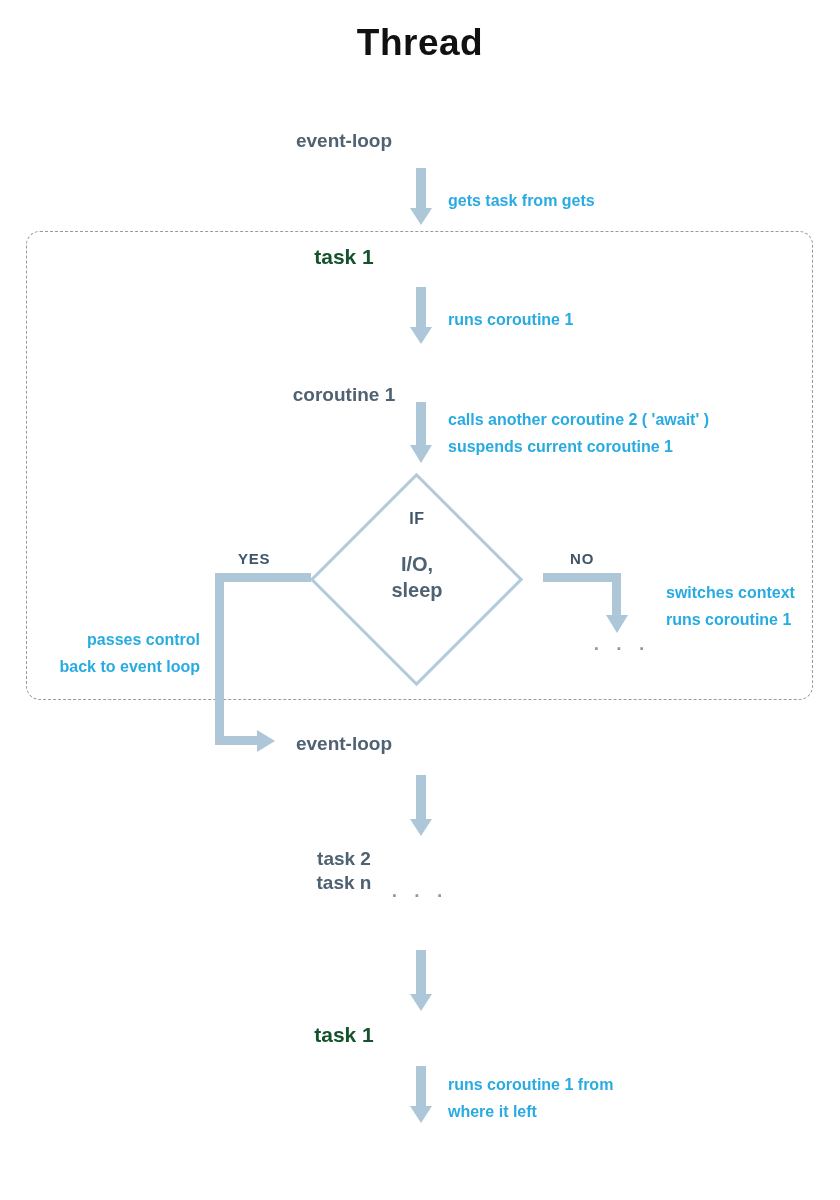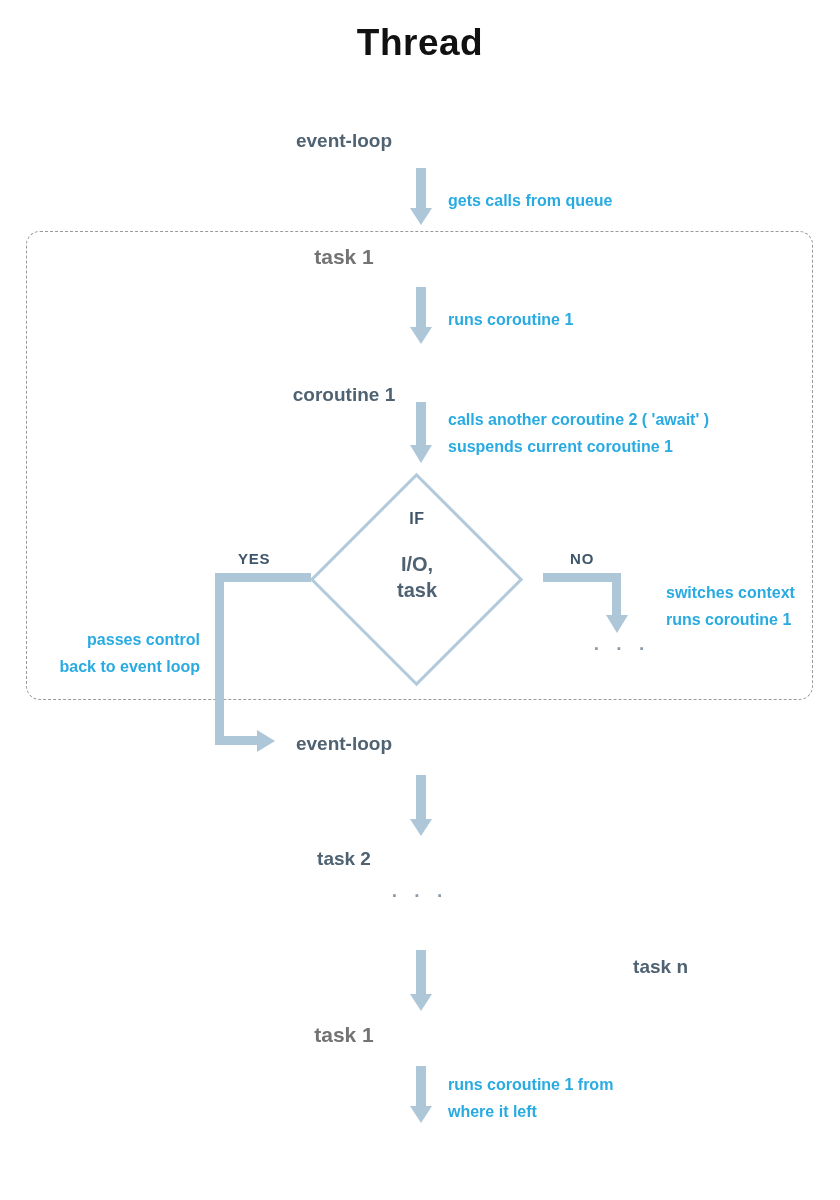--- a/index.html
+++ b/index.html
@@ -33,21 +33,21 @@
   }
 
   
   .node {
     font-size: 19px;
     font-weight: bold;
     color: #4f6272;
     text-align: center;
     white-space: nowrap;
   }
-  .node.pink { color: #737373; }
+  .node.pink { color: #14532d; }
   .node.center {
     left: 0;
     width: 688px;
   }
 
   
   .dots {
     font-size: 19px;
     font-weight: bold;
     color: #8a9aa8;
@@ -141,21 +141,21 @@
   <div class="abs title">Thread</div>
 
   <div class="abs dashed-box"></div>
 
   <div class="abs node center" style="top:130px;">event-loop</div>
 
   <svg class="abs flow" style="left:408px; top:168px;" width="26" height="58">
     <rect x="8" y="0" width="10" height="42" fill="#adc6d8"></rect>
     <polygon points="2,40 24,40 13,57" fill="#adc6d8"></polygon>
   </svg>
-  <div class="abs ann" style="left:448px; top:187px;">gets calls from queue</div>
+  <div class="abs ann" style="left:448px; top:187px;">gets task from gets</div>
 
   <div class="abs node center pink" style="top:245px; font-size:21px;">task 1</div>
 
   <svg class="abs flow" style="left:408px; top:287px;" width="26" height="58">
     <rect x="8" y="0" width="10" height="42" fill="#adc6d8"></rect>
     <polygon points="2,40 24,40 13,57" fill="#adc6d8"></polygon>
   </svg>
   <div class="abs ann" style="left:448px; top:306px;">runs coroutine 1</div>
 
   <div class="abs node center" style="top:384px;">coroutine 1</div>
@@ -168,21 +168,21 @@
     <div>calls another coroutine 2 ( 'await' )</div>
     <div>suspends current coroutine 1</div>
   </div>
 
   <div class="abs diamond-wrap">
     <div class="diamond"></div>
     <div class="diamond-text">
       <div class="diamond-if">IF</div>
       <div class="diamond-body">
         <div>I/O,</div>
-        <div>task</div>
+        <div>sleep</div>
       </div>
     </div>
   </div>
 
   <div class="abs branch-label" style="left:238px; top:550px;">YES</div>
   <svg class="abs flow" style="left:215px; top:573px;" width="75" height="185">
 
     <rect x="0" y="0" width="96" height="9" fill="#adc6d8"></rect>
 
     <rect x="0" y="0" width="9" height="172" fill="#adc6d8"></rect>
@@ -209,21 +209,21 @@
 
   <div class="abs node center" style="top:733px;">event-loop</div>
 
   <svg class="abs flow" style="left:408px; top:775px;" width="26" height="62">
     <rect x="8" y="0" width="10" height="46" fill="#adc6d8"></rect>
     <polygon points="2,44 24,44 13,61" fill="#adc6d8"></polygon>
   </svg>
 
   <div class="abs node center" style="top:848px;">task 2</div>
   <div class="abs dots center" style="top:880px;">. . .</div>
-  <div class="abs node center" style="top:956px;text-align:right;">task n</div>
+  <div class="abs node center" style="top:872px;">task n</div>
 
   <svg class="abs flow" style="left:408px; top:950px;" width="26" height="62">
     <rect x="8" y="0" width="10" height="46" fill="#adc6d8"></rect>
     <polygon points="2,44 24,44 13,61" fill="#adc6d8"></polygon>
   </svg>
 
   <div class="abs node center pink" style="top:1023px; font-size:21px;">task 1</div>
 
   <svg class="abs flow" style="left:408px; top:1066px;" width="26" height="58">
     <rect x="8" y="0" width="10" height="42" fill="#adc6d8"></rect>

